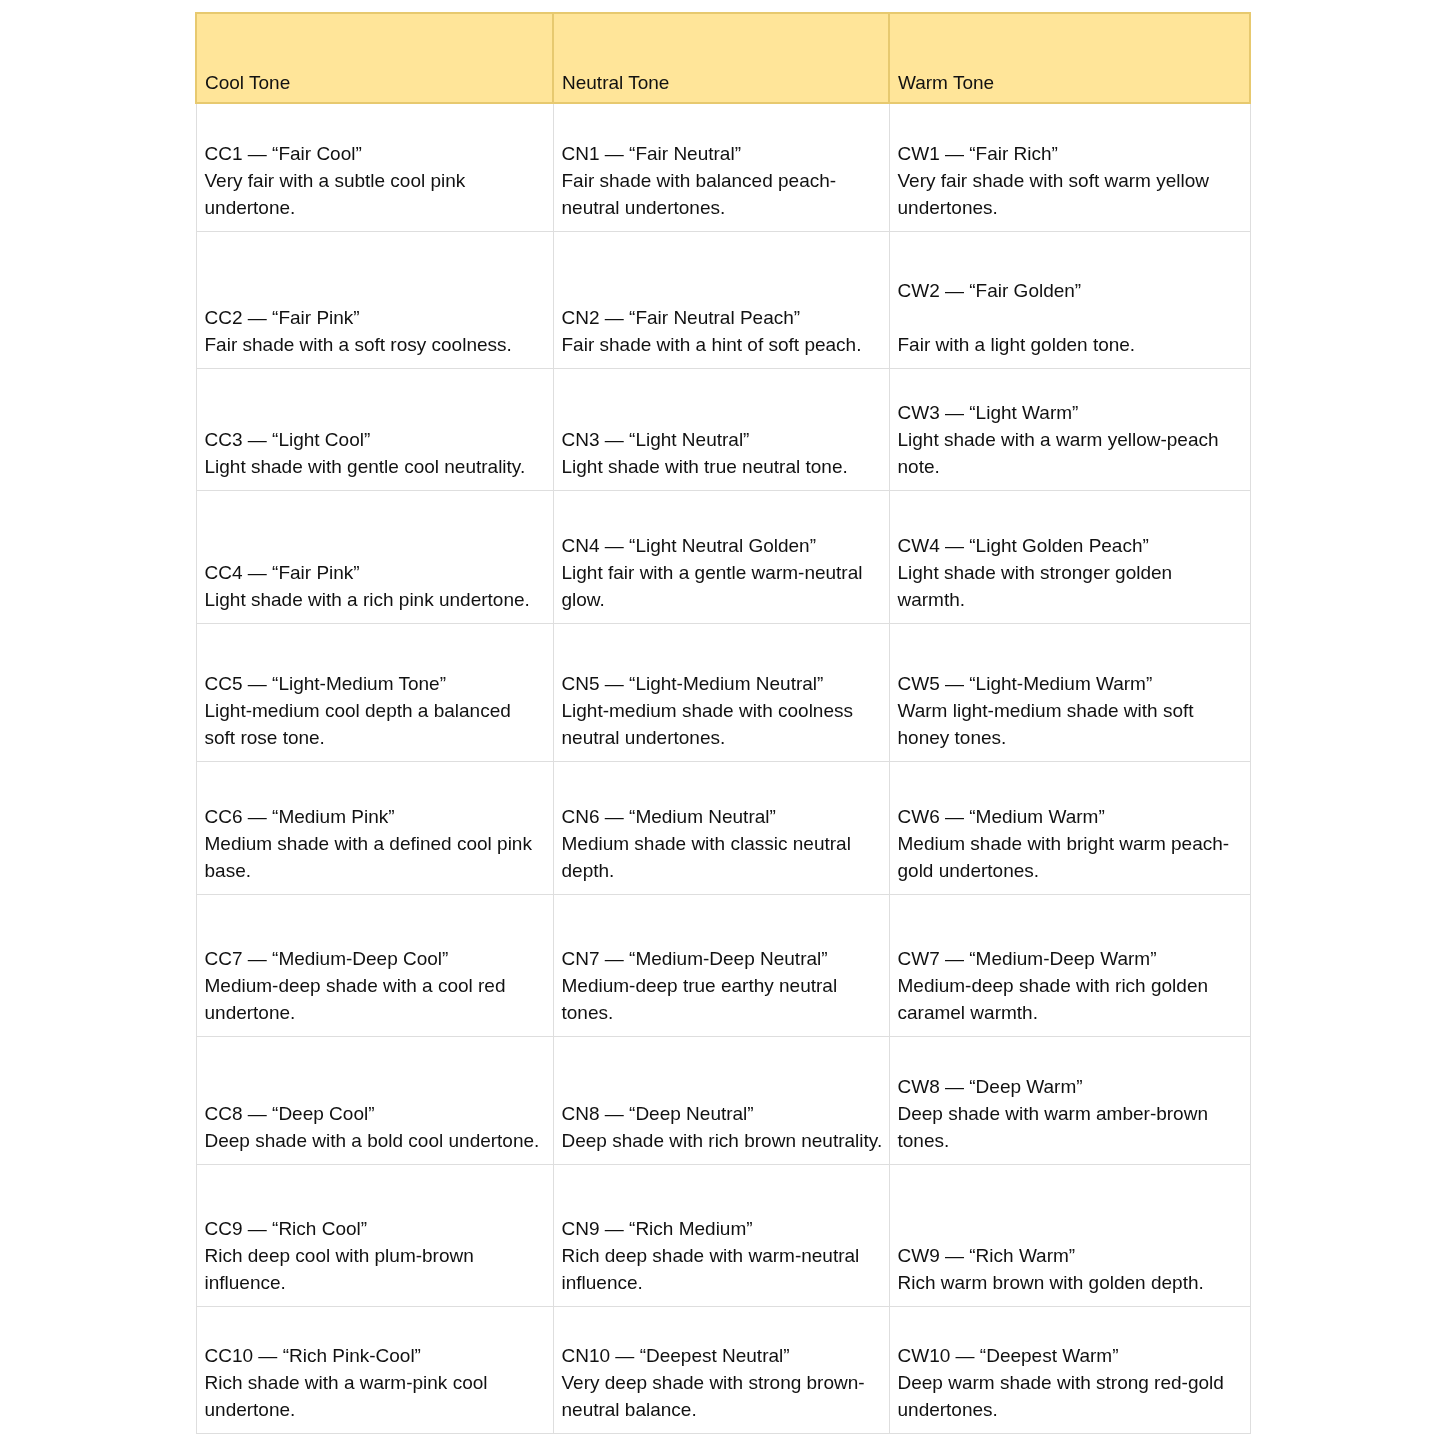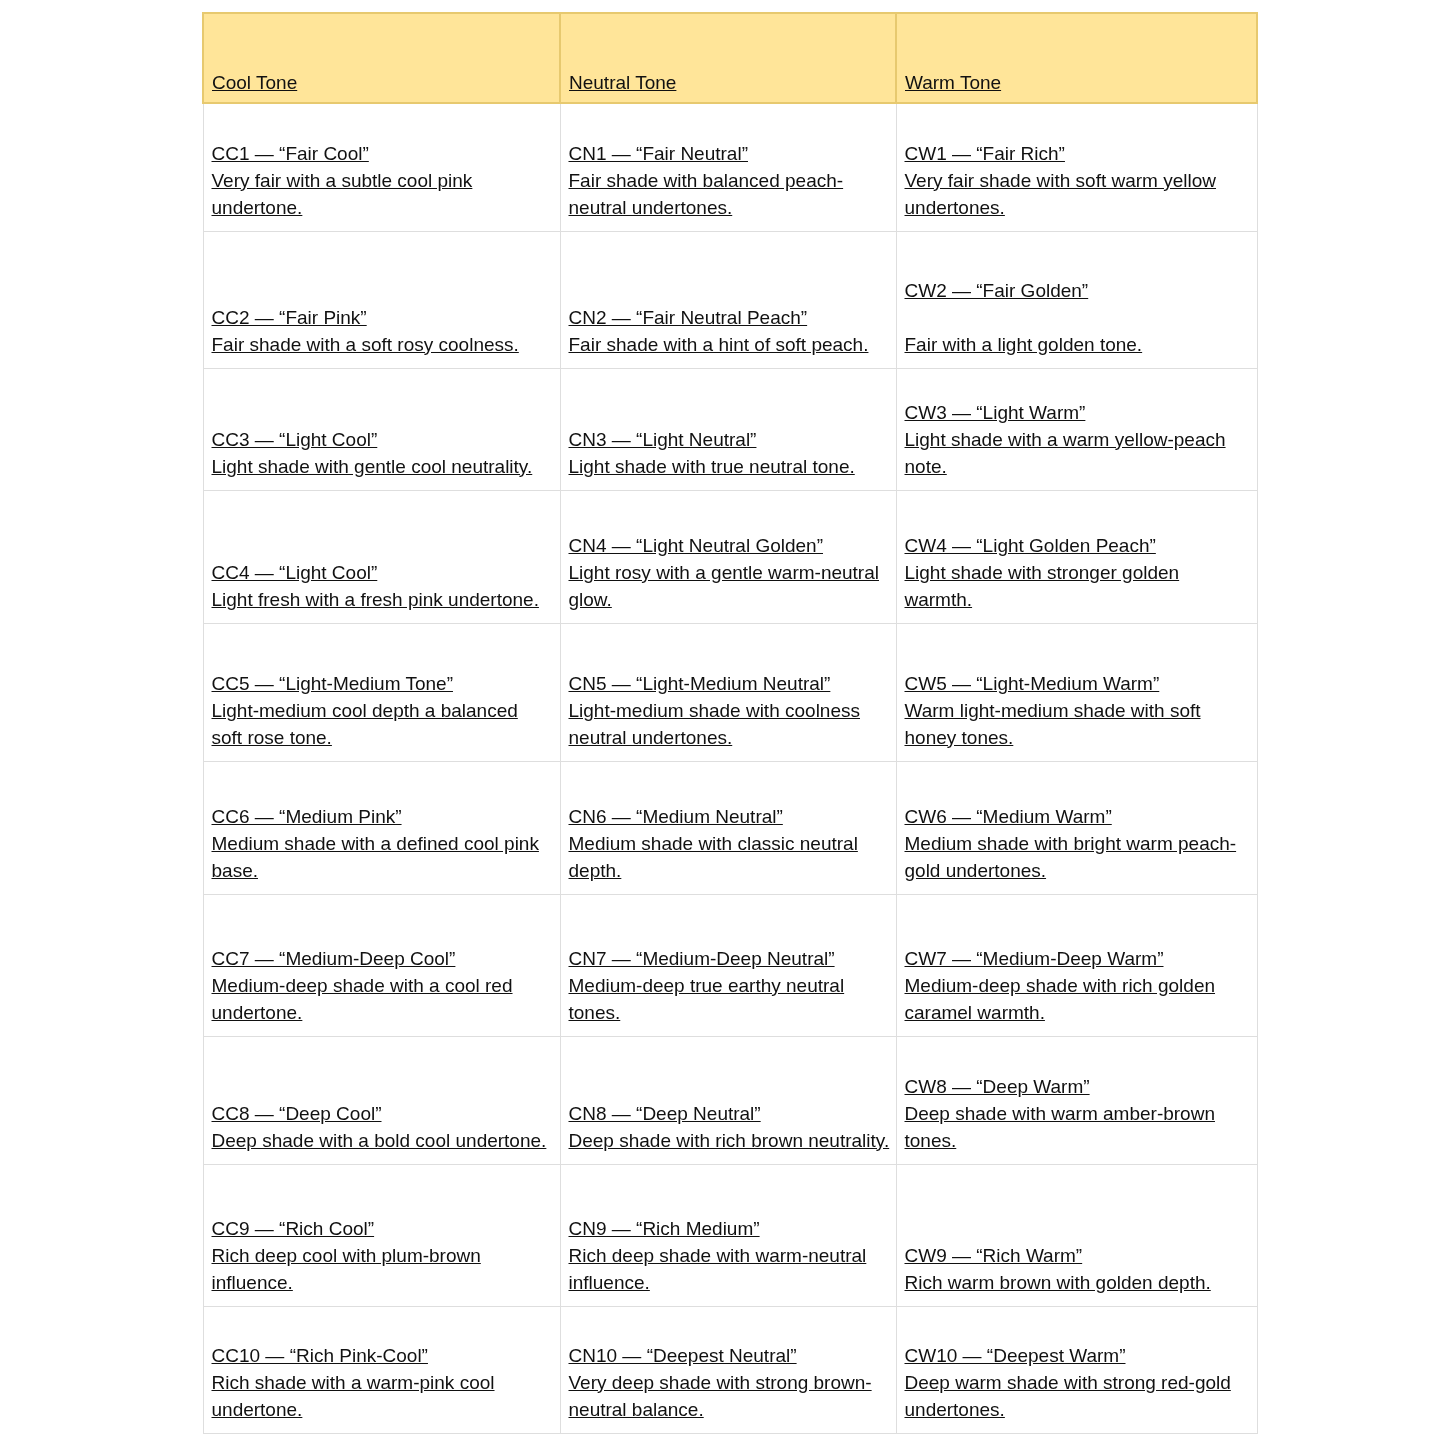--- a/index.html
+++ b/index.html
@@ -7,22 +7,22 @@
     --header-border:#E7C96F;
     --grid:#DEDEDE;
     --text:#111111;
   }
   html,body{margin:0;padding:0;background:#ffffff;}
   body{
     width:1445px;height:1445px;position:relative;overflow:hidden;
     font-family:"Liberation Sans",sans-serif;color:var(--text);
   }
   .doc-table{
-    position:absolute;left:202px;top:12px;
-    border-collapse:collapse;table-layout:fixed;width:1054px;text-decoration:underline;
+    position:absolute;left:195px;top:12px;
+    border-collapse:collapse;table-layout:fixed;width:1054px;
   }
   .doc-table th,.doc-table td{
     vertical-align:bottom;text-align:left;
     font-size:19px;line-height:27px;font-weight:400;
     padding:6px 6px 10px 8px;
     overflow:hidden;
   }
   .doc-table th{
     background:var(--header-bg);
     border:2px solid var(--header-border);
@@ -96,26 +96,26 @@
         <div class="title">CN3 — “Light Neutral”</div>
         <div class="desc">Light shade with true neutral tone.</div>
       </td>
       <td>
         <div class="title">CW3 — “Light Warm”</div>
         <div class="desc">Light shade with a warm yellow-peach note.</div>
       </td>
     </tr>
     <tr class="r4">
       <td>
-        <div class="title">CC4 — “Light Cool”</div>
-        <div class="desc">Light fresh with a fresh pink undertone.</div>
+        <div class="title">CC4 — “Fair Pink”</div>
+        <div class="desc">Light shade with a rich pink undertone.</div>
       </td>
       <td>
         <div class="title">CN4 — “Light Neutral Golden”</div>
-        <div class="desc">Light rosy with a gentle warm-neutral glow.</div>
+        <div class="desc">Light fair with a gentle warm-neutral glow.</div>
       </td>
       <td>
         <div class="title">CW4 — “Light Golden Peach”</div>
         <div class="desc">Light shade with stronger golden warmth.</div>
       </td>
     </tr>
     <tr class="r5">
       <td>
         <div class="title">CC5 — “Light-Medium Tone”</div>
         <div class="desc">Light-medium cool depth a balanced soft rose tone.</div>

